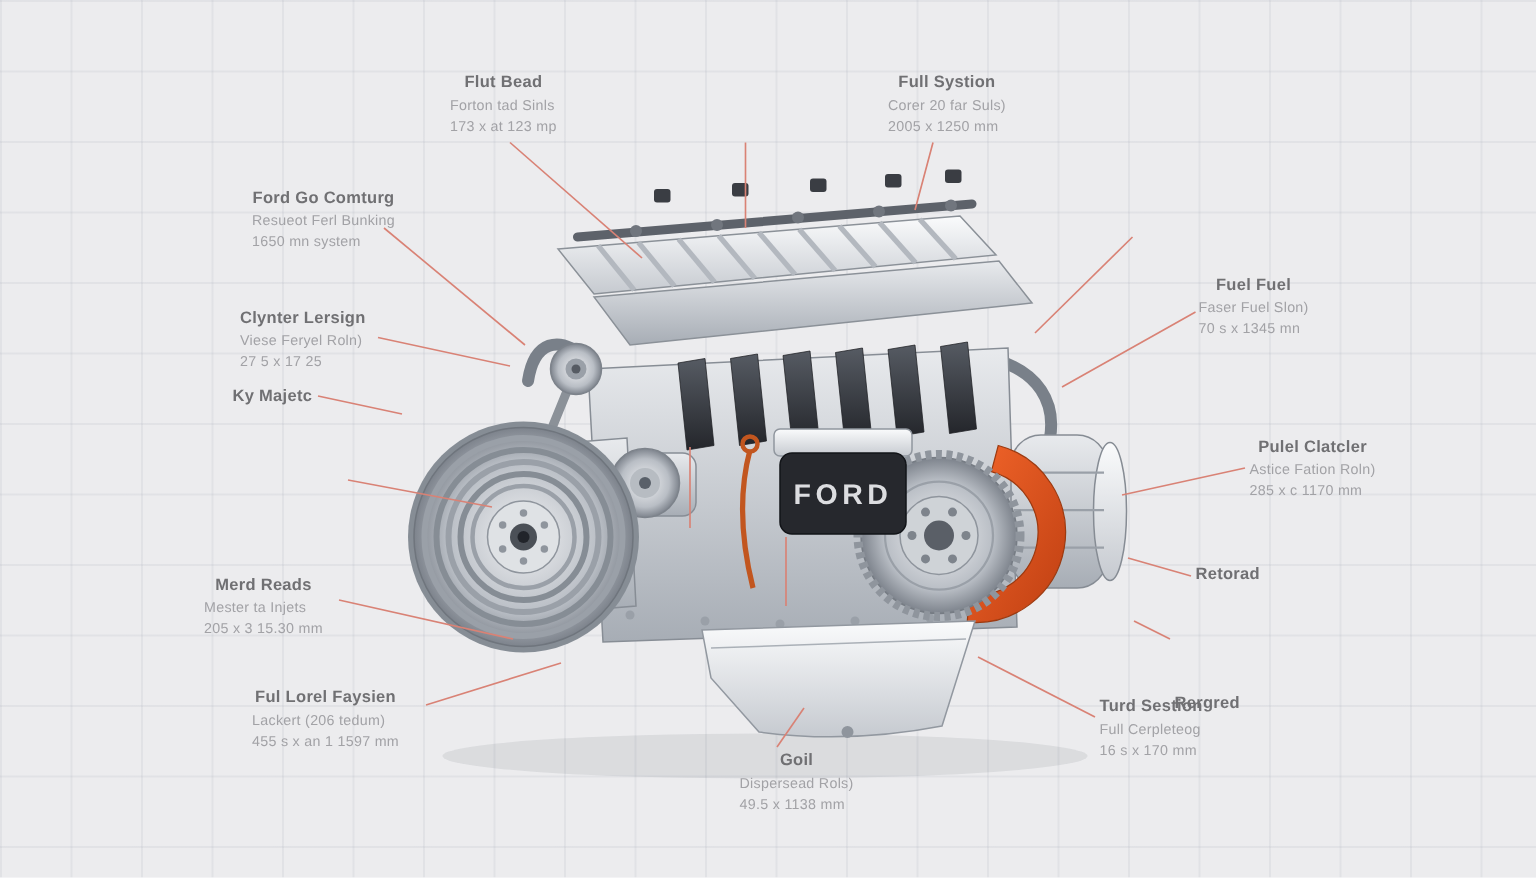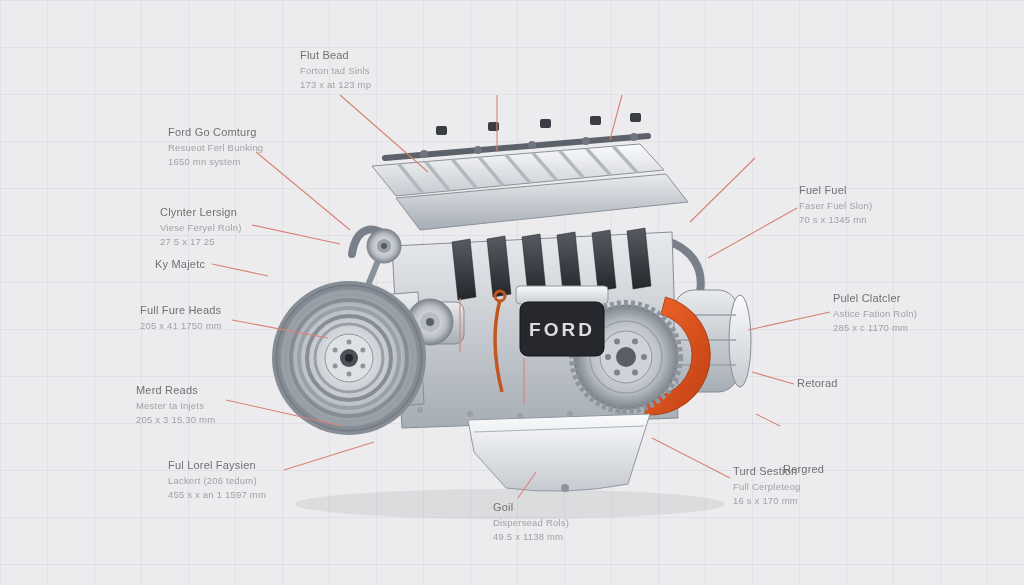--- a/index.html
+++ b/index.html
@@ -8,21 +8,21 @@
     background-color:#ececee;
     background-image:
       linear-gradient(rgba(175,180,190,0.18) 1px, transparent 1px),
       linear-gradient(90deg, rgba(175,180,190,0.18) 1px, transparent 1px);
     background-size:47px 47px;
     font-family:"Liberation Sans", sans-serif;
   }
   svg.layer{position:absolute;inset:0;width:100%;height:100%;}
   .leader{stroke:#d98275;stroke-width:1.1;fill:none;}
   .callout{position:absolute;text-align:left;}
-  .c-title{font-size:11px;font-weight:400;color:#707073;line-height:1.35;margin-bottom:1px;letter-spacing:.2px;}
+  .c-title{font-size:11px;font-weight:700;color:#707073;line-height:1.35;margin-bottom:1px;letter-spacing:.2px;text-align:center;}
   .c-sub{font-size:9.5px;color:#a2a2a6;line-height:1.45;letter-spacing:.2px;}
 </style>
 </head>
 <body>
 
 <div class="canvas">
 
   <svg class="layer" viewBox="0 0 1024 585">
     <defs>
       <linearGradient id="gLight" x1="0" y1="0" x2="0" y2="1">
@@ -210,20 +210,25 @@
     <line class="leader" x1="524" y1="358" x2="524" y2="404"></line>
   </svg>
 
   <div class="callout" style="left:300px;top:48px;">
     <div class="c-title">Flut Bead</div>
     <div class="c-sub">Forton tad Sinls</div>
     <div class="c-sub">173 x at 123 mp</div>
   </div>
 
 
+  <div class="callout" style="left:592px;top:48px;">
+    <div class="c-title">Full Systion</div>
+    <div class="c-sub">Corer 20 far Suls)</div>
+    <div class="c-sub">2005 x 1250 mm</div>
+  </div>
 
 
   <div class="callout" style="left:799px;top:183px;">
     <div class="c-title">Fuel Fuel</div>
     <div class="c-sub">Faser Fuel Slon)</div>
     <div class="c-sub">70 s x 1345 mn</div>
   </div>
 
   <div class="callout" style="left:833px;top:291px;">
     <div class="c-title">Pulel Clatcler</div>
@@ -254,24 +259,20 @@
   <div class="callout" style="left:160px;top:205px;">
     <div class="c-title">Clynter Lersign</div>
     <div class="c-sub">Viese Feryel Roln)</div>
     <div class="c-sub">27 5 x 17 25</div>
   </div>
 
   <div class="callout" style="left:155px;top:257px;">
     <div class="c-title">Ky Majetc</div>
   </div>
 
-  <div class="callout" style="left:140px;top:303px;">
-    <div class="c-title">Full Fure Heads</div>
-    <div class="c-sub">205 x 41 1750 mm</div>
-  </div>
 
   <div class="callout" style="left:136px;top:383px;">
     <div class="c-title">Merd Reads</div>
     <div class="c-sub">Mester ta Injets</div>
     <div class="c-sub">205 x 3 15.30 mm</div>
   </div>
 
   <div class="callout" style="left:168px;top:458px;">
     <div class="c-title">Ful Lorel Faysien</div>
     <div class="c-sub">Lackert (206 tedum)</div>

